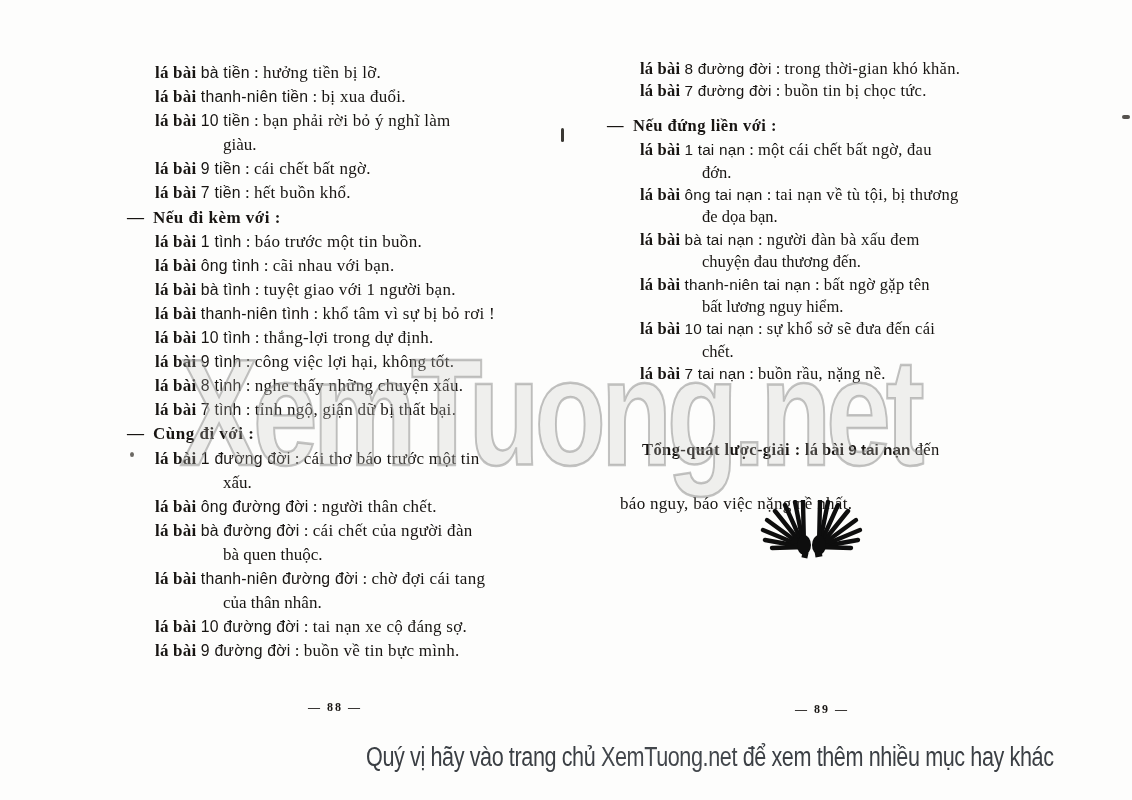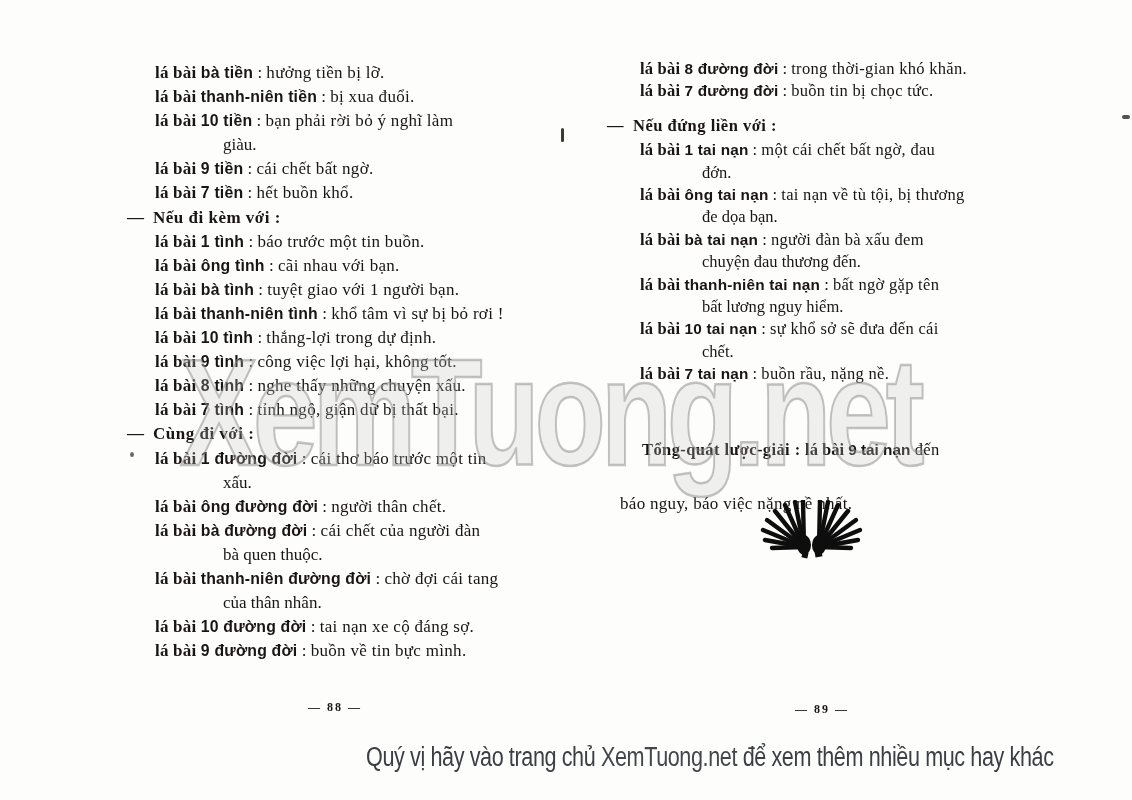--- a/index.html
+++ b/index.html
@@ -11,21 +11,21 @@
   }
   .col{position:absolute;}
   #left-col{left:127px;top:61px;width:440px;}
   #right-col{left:607px;top:58px;width:430px;}
   .line{white-space:nowrap;}
   #left-col .line{line-height:24.1px;font-size:17px;}
   #right-col .line{line-height:22.4px;font-size:16.5px;}
   .entry{margin-left:28px;}
   #right-col .entry{margin-left:33px;}
   .pfx{font-weight:700;letter-spacing:.2px;}
-  .nm{font-family:"Liberation Sans", sans-serif;font-weight:700;font-size:.93em;letter-spacing:.2px;}
+  .nm{font-family:"Liberation Sans", sans-serif;font-weight:400;font-size:.93em;letter-spacing:.2px;}
   .txt{letter-spacing:.3px;}
   .sec{font-weight:700;letter-spacing:.5px;}
   .sec .dash{display:inline-block;width:26px;font-weight:700;}
   .cont{margin-left:96px;}
   #right-col .cont{margin-left:95px;}
   #right-col .sec{margin-top:12px;margin-bottom:2px;}
   #summary{margin-top:14px;}
   #summary .l1{margin-left:35px;}
   #summary .l2{margin-left:13px;}
   .sum-label{font-weight:700;letter-spacing:.4px;}

